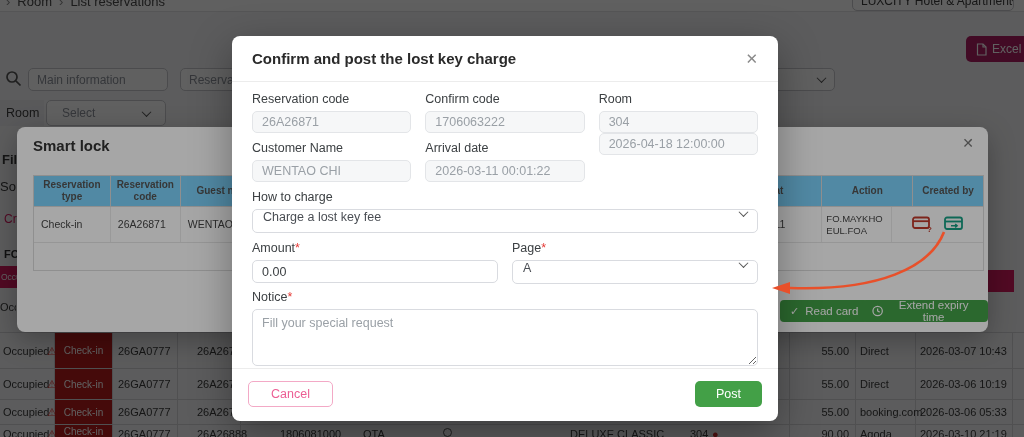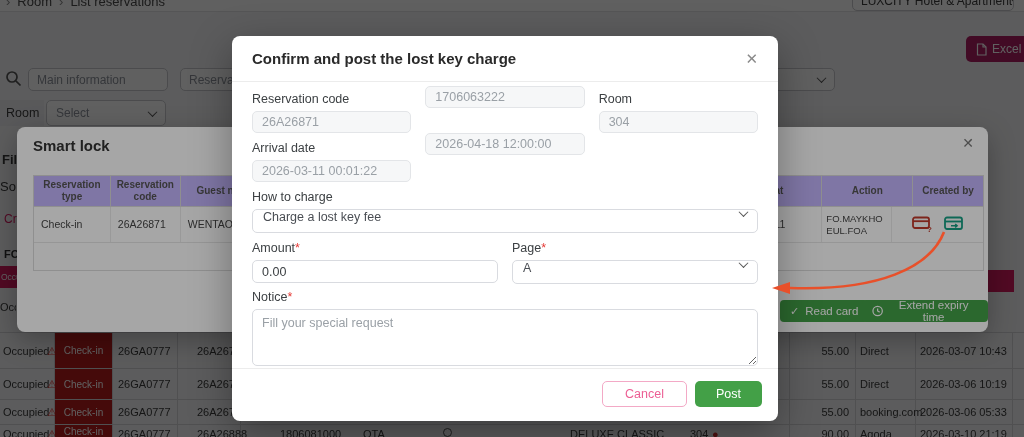--- a/index.html
+++ b/index.html
@@ -14,21 +14,21 @@
   .crumb-sep { color:#8a8a8a; }
   .prop-select { position:absolute; top:-10px; left:852px; width:162px; height:21px; border:1px solid #c8c8cd; border-radius:5px; background:#fff; display:flex; align-items:center; justify-content:space-between; padding:0 8px; font-size:12px; color:#3d3d3d; white-space:nowrap; overflow:hidden; }
   .chev { width:7px; height:7px; border-right:1.6px solid #555; border-bottom:1.6px solid #555; transform:rotate(45deg) translate(-1px,-1px); flex:none; }
   .excel-btn { position:absolute; top:36px; left:966px; height:26px; padding:0 10px; background:#b01f63; color:#fff; border:none; border-radius:5px; font-size:12px; display:flex; align-items:center; gap:5px; font-family:inherit; }
 
   .pg-input { position:absolute; height:23px; border:1px solid #c8c8cd; border-radius:5px; background:#fff; font-size:12px; color:#3d3d3d; padding:0 8px; font-family:inherit; }
   .pg-input::placeholder { color:#8d929b; }
   .search-icon { position:absolute; left:5px; top:70px; }
   .filter-sel-right { position:absolute; left:620px; top:68px; width:215px; height:23px; border:1px solid #c8c8cd; border-radius:5px; background:#fff; display:flex; align-items:center; justify-content:flex-end; padding:0 9px; }
   .room-label { position:absolute; left:0; top:100px; width:44px; height:26px; background:#ececf0; display:flex; align-items:center; padding-left:6px; font-size:12.5px; color:#3f3f3f; }
-  .room-select { position:absolute; left:46px; top:100px; width:120px; height:26px; border:1px solid #c8c8cd; border-radius:5px; background:#fff; display:flex; align-items:center; justify-content:space-between; padding:0 9px; font-size:12px; color:#8d929b; }
+  .room-select { position:absolute; left:46px; top:100px; width:120px; height:26px; border:1px solid #c8c8cd; border-radius:5px; background:#fff; display:flex; align-items:center; justify-content:space-between; padding:0 15px; font-size:12px; color:#8d929b; }
 
   .frag { position:absolute; white-space:nowrap; overflow:hidden; }
   .f1 { left:2px; top:152px; font-size:13px; font-weight:700; color:#3a3a3a; width:16px; }
   .f2 { left:0; top:179px; font-size:13px; color:#3a3a3a; width:16px; }
   .f3 { left:4px; top:212px; font-size:12px; color:#d81b60; width:13px; }
   .f4 { left:4px; top:248px; font-size:11px; font-weight:700; color:#2f2f2f; width:16px; }
   .f5 { left:0; top:266px; width:17px; height:22px; background:#d81b60; color:#fff; font-size:8.5px; display:flex; align-items:center; padding-left:1px; }
   .f6 { left:0; top:301px; font-size:11px; color:#3a3a3a; width:16px; }
   .accent-block { position:absolute; left:988px; top:270px; width:26px; height:22px; background:#d81b60; }
 
@@ -55,21 +55,21 @@
 
   
   .ov-a { position:absolute; inset:0; background:rgba(0,0,0,0.42); z-index:2; }
   .ov-b { position:absolute; inset:0; background:rgba(0,0,0,0.35); z-index:4; }
 
   
   .panel { position:absolute; left:17px; top:127px; width:971px; height:205px; background:#fff; border-radius:8px; box-shadow:0 8px 28px rgba(0,0,0,0.28); z-index:3; }
   .panel-title { position:absolute; left:16px; top:10px; font-size:15px; font-weight:700; color:#333; }
   .panel-close { position:absolute; right:14px; top:8px; font-size:14px; color:#777; background:none; border:none; cursor:pointer; font-family:inherit; }
   .sl-table { position:absolute; left:16px; top:48px; width:951px; height:96px; border:1px solid #dcdcdc; }
-  .sl-hrow { display:flex; height:31px; background:#c4b5fd; border-bottom:1px solid #dcdcdc; }
+  .sl-hrow { display:flex; height:31px; background:#7dd3fc; border-bottom:1px solid #dcdcdc; }
   .sl-hcell { border-right:1px solid #dcdcdc; font-size:10px; font-weight:700; color:#555; display:flex; align-items:center; justify-content:center; text-align:center; line-height:1.2; padding:2px; }
   .sl-hcell:last-child { border-right:none; }
   .sl-brow { display:flex; height:36px; border-bottom:1px solid #e6e6e6; font-size:10.5px; color:#444; }
   .sl-bcell { border-right:1px solid #ececec; display:flex; align-items:center; padding:2px 7px; line-height:1.25; }
   .sl-bcell:last-child { border-right:none; }
   .w0{width:77px}.w1{width:70px}.w2{width:90px}.w3{width:427px}.w4{width:126px}.w5{width:70px}.w6{width:91px}
   .cb-cell { font-size:9.5px; word-break:break-all; padding:2px 4px; }
   .act-cell { justify-content:center; gap:12px; }
   .icon-btn { background:none; border:none; padding:0; cursor:pointer; line-height:0; }
   .btn-green { position:absolute; height:22px; background:#43a047; color:#fff; border:none; border-radius:4px; font-size:11.5px; display:flex; align-items:center; gap:6px; padding:0 10px; font-family:inherit; }
@@ -85,21 +85,21 @@
   .m-body { padding:4px 20px 0 20px; flex:1 1 auto; overflow:hidden; }
   .row3 { display:grid; grid-template-columns:repeat(3,1fr); column-gap:14px; }
   .row2 { display:grid; grid-template-columns:1fr 1fr; column-gap:14px; }
   .fld-label { font-size:12.5px; color:#3c4043; margin:8px 0 5px; }
   .req { color:#e53935; }
   .ro-input { width:100%; height:22px; background:#f6f7f8; border:1px solid #e3e5e8; border-radius:5px; color:#9aa0a6; font-size:12.5px; padding:0 9px; font-family:inherit; }
   .ed-input { width:100%; height:23px; background:#fff; border:1px solid #d9dbe0; border-radius:5px; color:#3c4043; font-size:12.5px; padding:0 9px; font-family:inherit; }
   .sel { height:24px; border:1px solid #d9dbe0; border-radius:5px; background:#fff; display:flex; align-items:flex-start; justify-content:space-between; padding:0 10px; font-size:12.5px; color:#4a4e54; }
   .m-textarea { width:100%; height:57px; border:1px solid #d9dbe0; border-radius:5px; font-size:12.5px; color:#a16207; padding:6px 9px; resize:vertical; font-family:inherit; }
   .m-textarea::placeholder { color:#9aa0a6; }
-  .m-footer { flex:none; margin-top:auto; border-top:1px solid #ececec; padding:12px 16px 14px; display:flex; justify-content:flex-end; gap:8px; }
+  .m-footer { flex:none; margin-top:auto; border-top:1px solid #ececec; padding:12px 16px 14px; display:flex; justify-content:space-between; gap:8px; }
   .btn-cancel { background:#fff; border:1px solid #f3a9c6; color:#ec5f94; border-radius:5px; padding:5px 22px; font-size:12.5px; font-family:inherit; cursor:pointer; }
   .btn-post { background:#43a047; border:none; color:#fff; border-radius:5px; padding:5px 21px; font-size:12.5px; font-family:inherit; cursor:pointer; }
 
   .arrow-layer { position:absolute; inset:0; z-index:6; pointer-events:none; }
 </style>
 </head>
 <body>
 
 <div class="stage">
 
@@ -273,28 +273,33 @@
       <span class="m-title">Confirm and post the lost key charge</span>
       <button class="m-close">✕</button>
     </div>
     <div class="m-body">
       <div class="row3">
         <div>
           <div class="fld-label" style="margin-top:6px;">Reservation code</div>
           <input class="ro-input" readonly="" value="26A26871" style="">
         </div>
         <div>
+          <div class="fld-label" style="margin-top:6px;">Confirm code</div>
           <input class="ro-input" readonly="" value="1706063222" style="">
         </div>
         <div>
           <div class="fld-label" style="margin-top:6px;">Room</div>
           <input class="ro-input" readonly="" value="304" style="">
         </div>
       </div>
       <div class="row3">
+        <div>
+          <div class="fld-label">Customer Name</div>
+          <input class="ro-input" readonly="" value="WENTAO CHI" style="">
+        </div>
         <div>
           <div class="fld-label">Arrival date</div>
           <input class="ro-input" readonly="" value="2026-03-11 00:01:22" style="">
         </div>
         <div>
           <input class="ro-input" readonly="" value="2026-04-18 12:00:00" style="">
         </div>
       </div>
 
       <div class="fld-label">How to charge</div>

